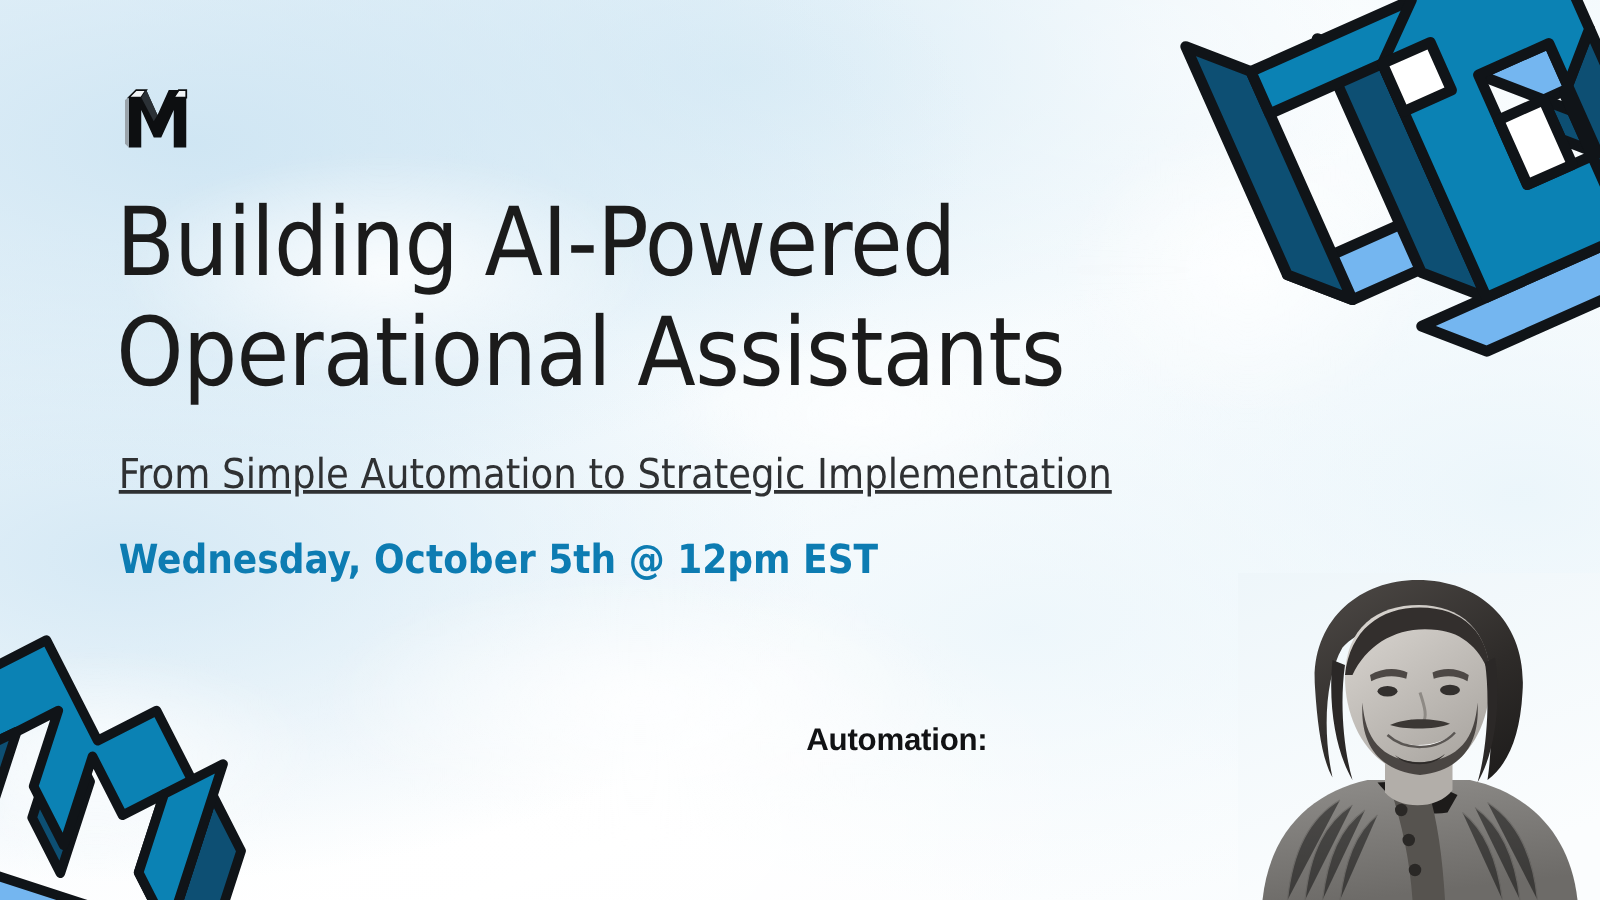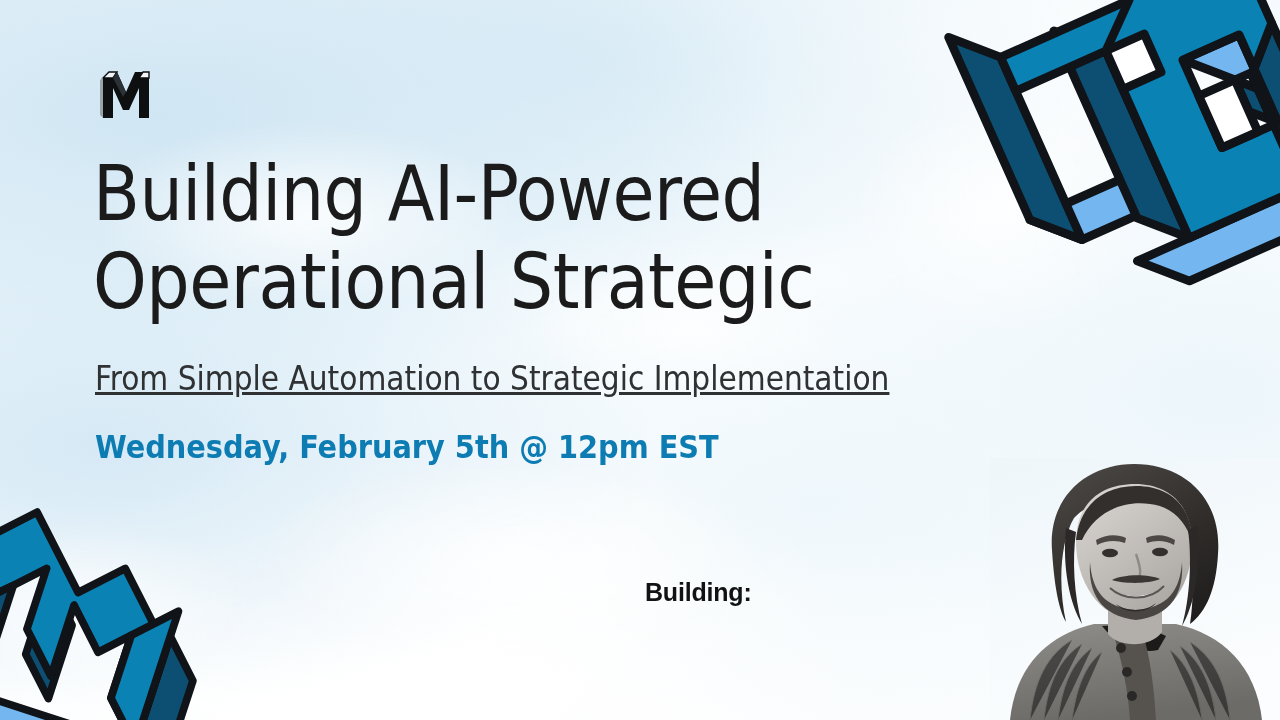--- a/index.html
+++ b/index.html
@@ -206,28 +206,28 @@
       <path d="M8 10 L14 4 L22 4 L18 10 Z" fill="#f2f5f7" stroke="#0d0f11" stroke-width="1.4"></path>
       <path d="M44 10 L48 4 L54 4 L54 10 Z" fill="#f2f5f7" stroke="#0d0f11" stroke-width="1.4"></path>
       <path d="M8 10 L8 50 L5 47 L5 12 Z" fill="#9aa3aa"></path>
       <path d="M18 10 L22 4 L31 24 L28 29 Z" fill="#2b3136"></path>
     </svg>
   </div>
 
   <div class="text-col">
     <h1 class="title">
       <span class="ln">Building AI-Powered</span>
-      <span class="ln">Operational Strategic</span>
+      <span class="ln">Operational Assistants</span>
     </h1>
     <p class="subtitle">From Simple Automation to Strategic Implementation</p>
-    <p class="date">Wednesday, February 5th @ 12pm EST</p>
+    <p class="date">Wednesday, October 5th @ 12pm EST</p>
   </div>
 
   <div class="presenter">
-    <p class="presenter-label">Building:</p>
+    <p class="presenter-label">Automation:</p>
   </div>
 
   <div class="photo-wrap">
     <svg viewBox="0 0 290 262" width="290" height="262" aria-hidden="true">
       <defs>
         <linearGradient id="photoBg" x1="0" y1="0" x2="0.4" y2="1">
           <stop offset="0%" stop-color="#eef6fa"></stop>
           <stop offset="100%" stop-color="#fbfdfe"></stop>
         </linearGradient>
         <linearGradient id="shirtG" x1="0" y1="0" x2="0.3" y2="1">

